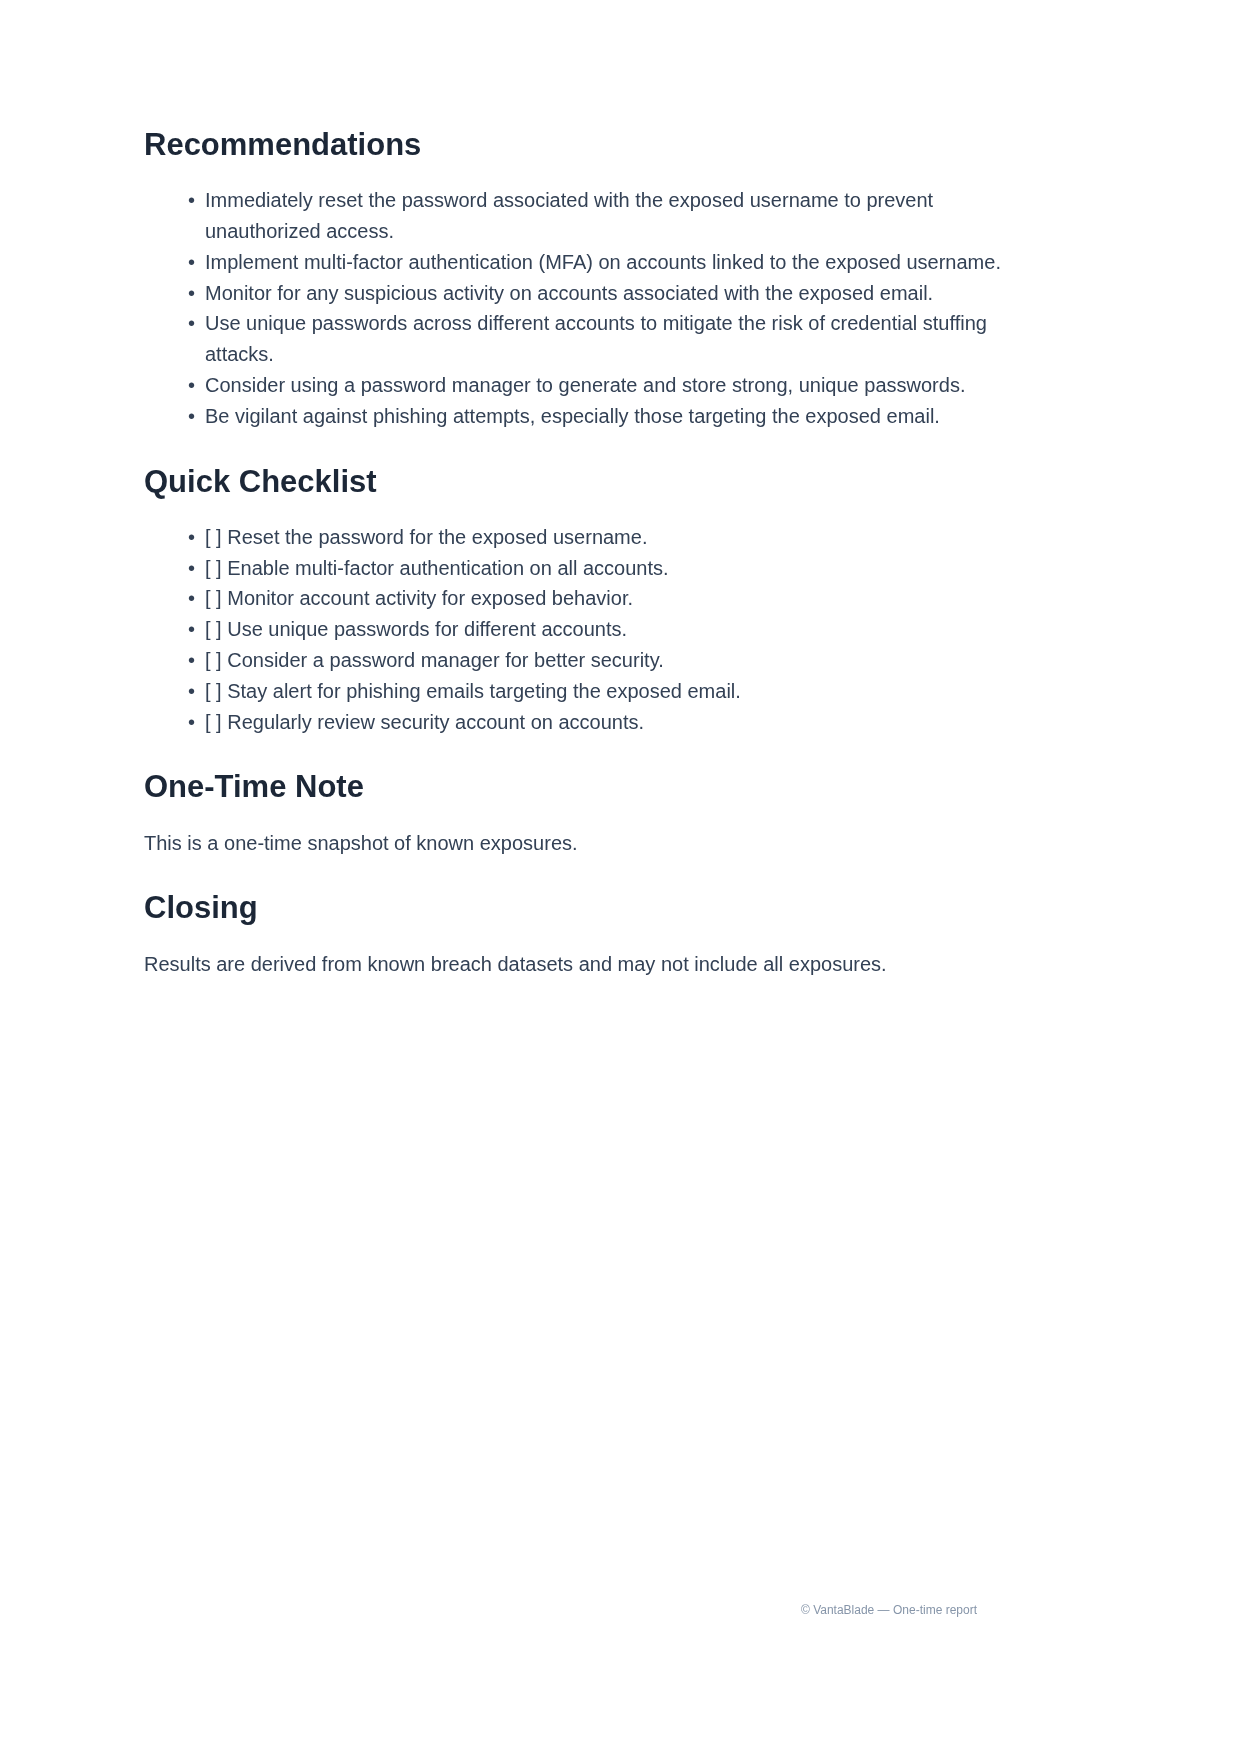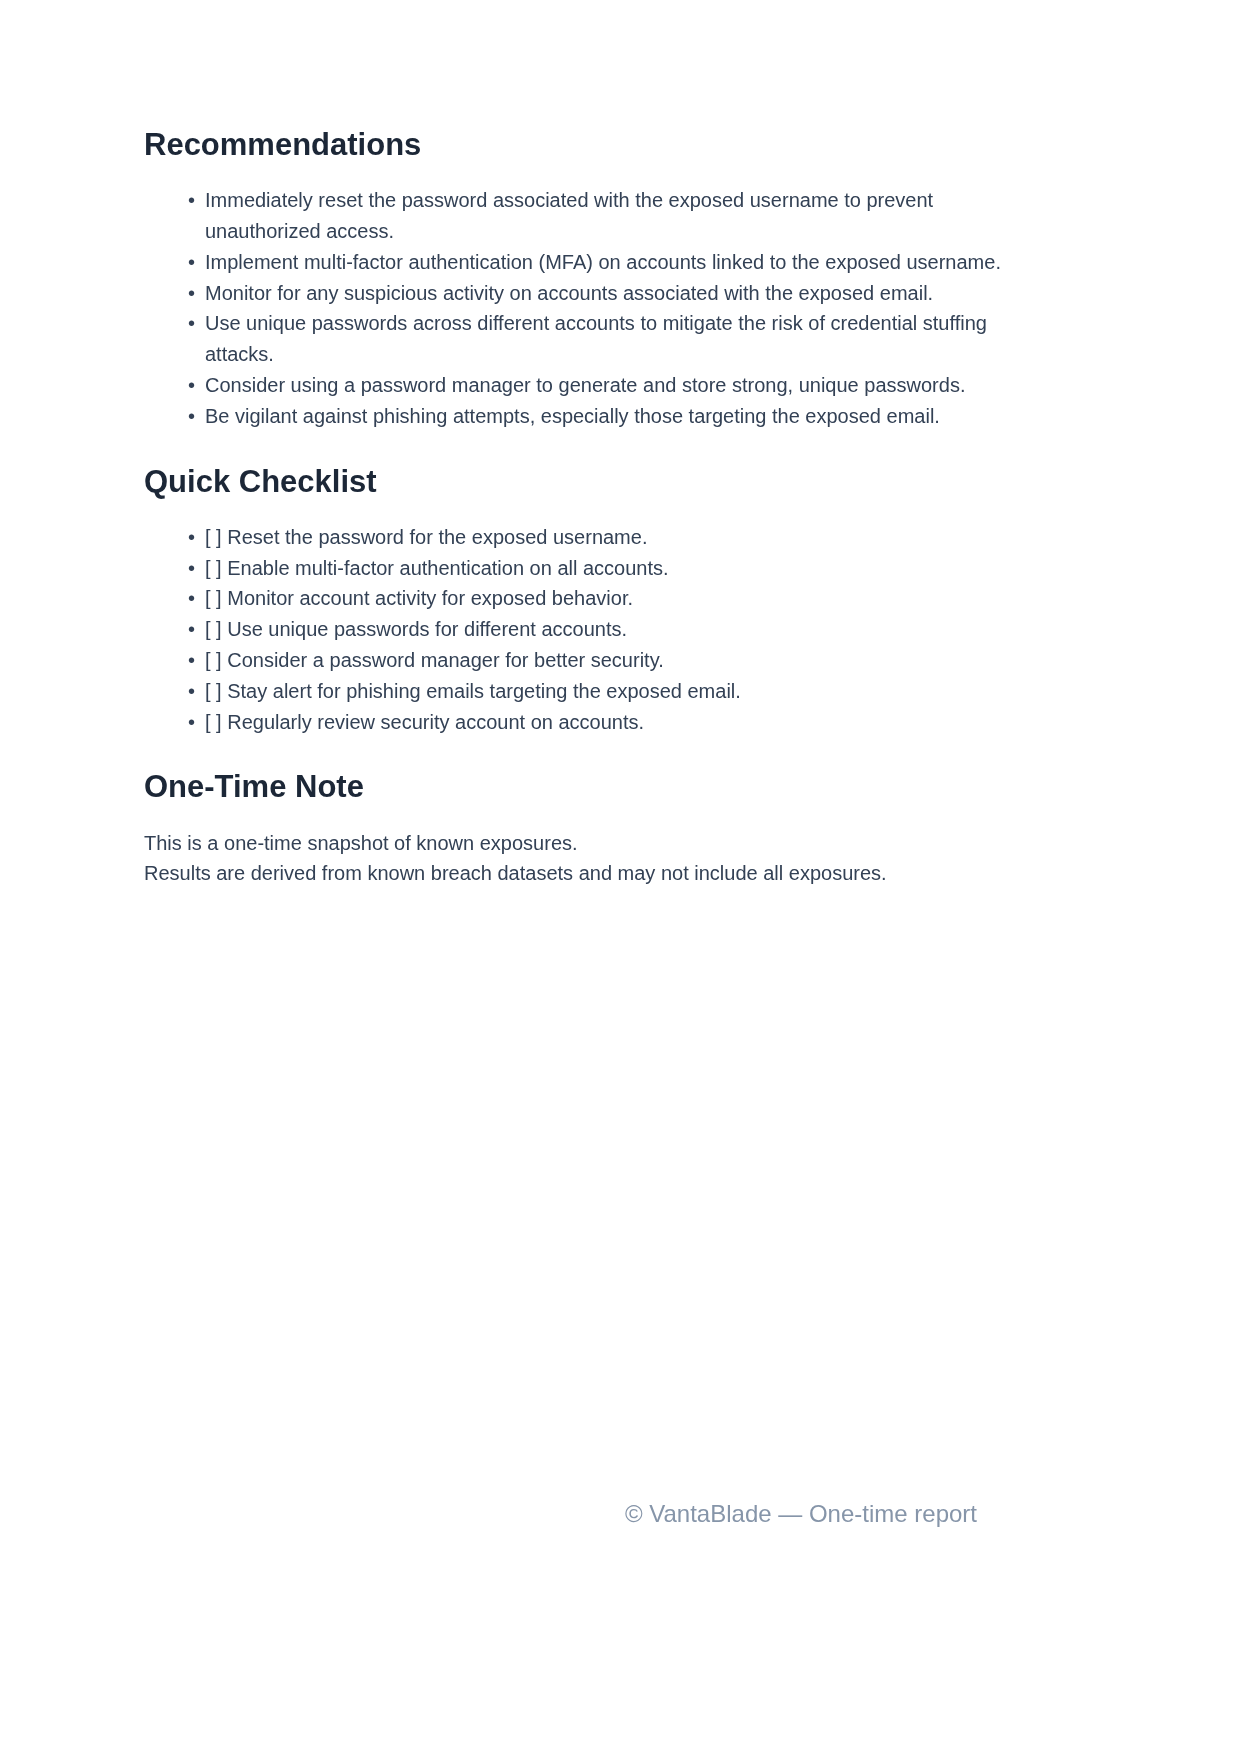--- a/index.html
+++ b/index.html
@@ -51,23 +51,23 @@
     color: #334155;
   }
   p.doc-para {
     font-size: 20px;
     line-height: 30.8px;
     margin: 0;
     color: #334155;
   }
   .footer-note {
     position: absolute;
-    top: 1503px;
+    top: 1599px;
     right: 191px;
-    font-size: 24px;
+    font-size: 12px;
     line-height: 22px;
     color: #8695a9;
   }
 </style>
 </head>
 <body>
 
 <div class="page">
 
   <h2>Recommendations</h2>
@@ -89,17 +89,18 @@
       <li>[ ] Monitor account activity for exposed behavior.</li>
       <li>[ ] Use unique passwords for different accounts.</li>
       <li>[ ] Consider a password manager for better security.</li>
       <li>[ ] Stay alert for phishing emails targeting the exposed email.</li>
       <li>[ ] Regularly review security account on accounts.</li>
     </ul>
 
   <h2>One-Time Note</h2>
   <p class="doc-para">This is a one-time snapshot of known exposures.</p>
 
+  <h2>Closing</h2>
   <p class="doc-para">Results are derived from known breach datasets and may not include all exposures.</p>
 
   <div class="footer-note">© VantaBlade — One-time report</div>
 
 </div>
 
 </body></html>

